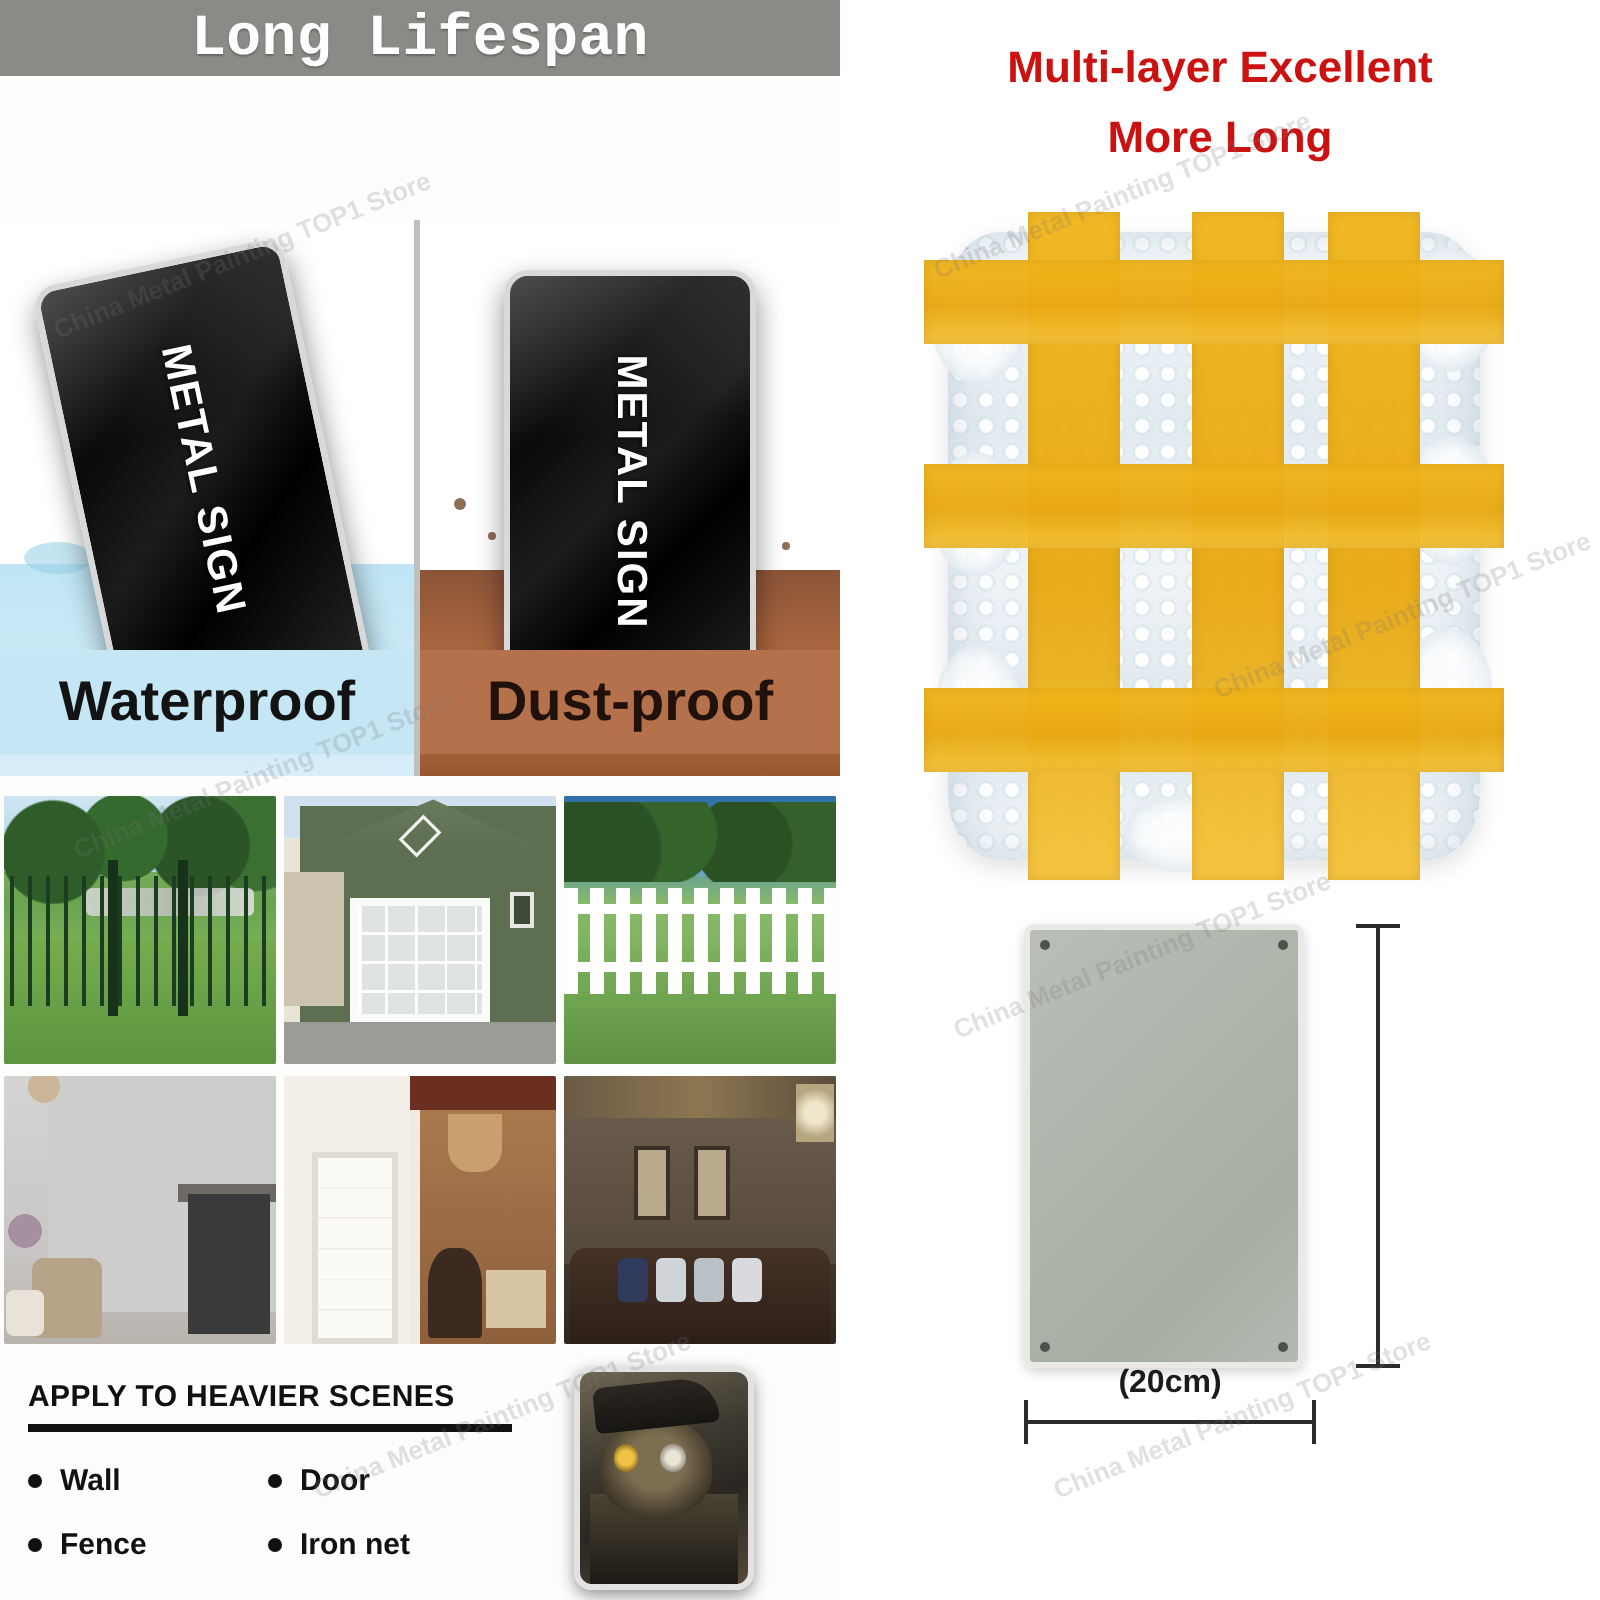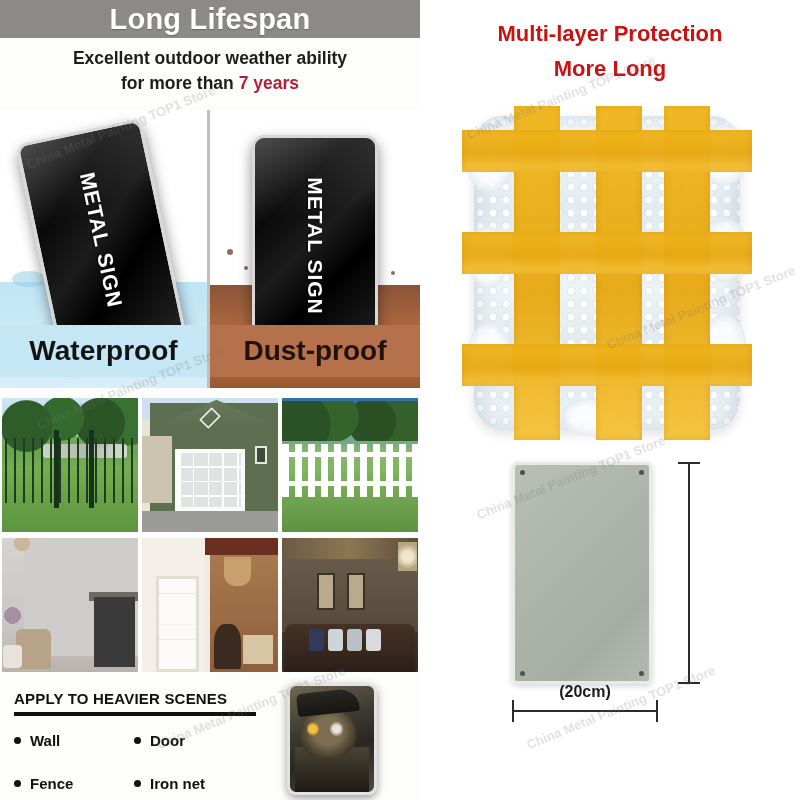--- a/index.html
+++ b/index.html
@@ -16,21 +16,21 @@
   .left-col { position:absolute; left:0; top:0; width:420px; height:800px; background:#fdfdfb; }
 
   .title-bar {
     position:absolute; left:0; top:0; width:420px; height:38px;
     background:#8c8a86;
     display:flex; align-items:center; justify-content:center;
   }
   .title-bar-text {
     color:#ffffff; font-size:29px; font-weight:bold;
     letter-spacing:.2px; text-shadow:0 1px 1px rgba(0,0,0,.25);
-    font-family:Liberation Sans, sans-serif;
+    font-family:Liberation Mono, monospace;
   }
 
   .subtitle {
     position:absolute; left:0; top:46px; width:420px;
     text-align:center; line-height:1.45;
     font-size:17.5px; font-weight:bold; color:#1d1d1d;
   }
   .subtitle .accent { color:#b3203b; }
 
   
@@ -173,21 +173,21 @@
   .p6 .sofa { position:absolute; left:2%; bottom:0; width:96%; height:36%;
               background:linear-gradient(180deg,#463226,#2c1f18); border-radius:8px 8px 0 0; }
   .p6 .pillow { position:absolute; bottom:16%; width:11%; height:16%; border-radius:3px; }
   .p6 .win6 { position:absolute; right:1%; top:3%; width:14%; height:22%;
               background:radial-gradient(circle,#efe6cd 30%, #b6a67f 70%); }
 
   
   .apply-block { position:absolute; left:14px; top:690px; width:250px; }
   .apply-head { font-size:15px; font-weight:bold; color:#111; letter-spacing:.2px; }
   .apply-rule { margin-top:5px; border-bottom:4px solid #111; width:242px; }
-  .apply-list { margin-top:16px; display:grid; grid-template-columns:120px 130px; row-gap:26px; }
+  .apply-list { margin-top:16px; display:grid; grid-template-columns:120px 130px; row-gap:15px; }
   .apply-item { display:flex; align-items:center; font-size:15px; font-weight:bold; color:#111; }
   .apply-item .dot { width:7px; height:7px; border-radius:50%; background:#111; margin-right:9px; flex:none; }
 
   .owl-card {
     position:absolute; left:287px; top:683px; width:90px; height:112px;
     background:linear-gradient(160deg,#6f6552 0%, #3c3a30 38%, #2a2722 62%, #54483a 100%);
     border:3px solid #e2e2e0; border-radius:9px; overflow:hidden;
     box-shadow:0 3px 8px rgba(0,0,0,.4);
   }
   .owl-card .owl-head { position:absolute; left:12%; top:22%; width:66%; height:46%;
@@ -258,26 +258,20 @@
 <body>
 
 <div class="page">
 
   <div class="left-col">
 
     <div class="title-bar">
       <span class="title-bar-text">Long Lifespan</span>
     </div>
 
-    <div class="subtitle">
-      <div>Excellent outdoor weather ability</div>
-      <div>
-        <span>for more than </span><span class="accent">7 years</span>
-      </div>
-    </div>
 
     <div class="proof-row">
 
       <div class="proof-panel water">
         <div class="water-top"></div>
         <div class="water-bot"></div>
         <div class="splash" style="left:6%;top:58%;width:34px;height:16px;"></div>
         <div class="splash" style="left:24%;top:64%;width:52px;height:14px;opacity:.7;"></div>
         <div class="splash" style="left:62%;top:54%;width:40px;height:18px;opacity:.6;"></div>
         <div class="splash" style="left:44%;top:46%;width:22px;height:10px;opacity:.5;"></div>
@@ -397,21 +391,21 @@
       <div class="owl-head"></div>
       <div class="owl-eye l"></div>
       <div class="owl-eye r"></div>
       <div class="owl-hat"></div>
     </div>
   </div>
 
   <div class="right-col">
 
     <div class="right-title">
-      <div>Multi-layer Protection</div>
+      <div>Multi-layer Excellent</div>
       <div>More Long</div>
     </div>
 
     <div class="parcel">
       <div class="bubble"></div>
       <div class="lump" style="left:0px;top:24px;width:46px;height:60px;"></div>
       <div class="lump" style="left:0px;top:118px;width:44px;height:62px;"></div>
       <div class="lump" style="left:2px;top:214px;width:42px;height:58px;"></div>
       <div class="lump" style="right:0px;top:16px;width:48px;height:62px;"></div>
       <div class="lump" style="right:0px;top:110px;width:46px;height:64px;"></div>

